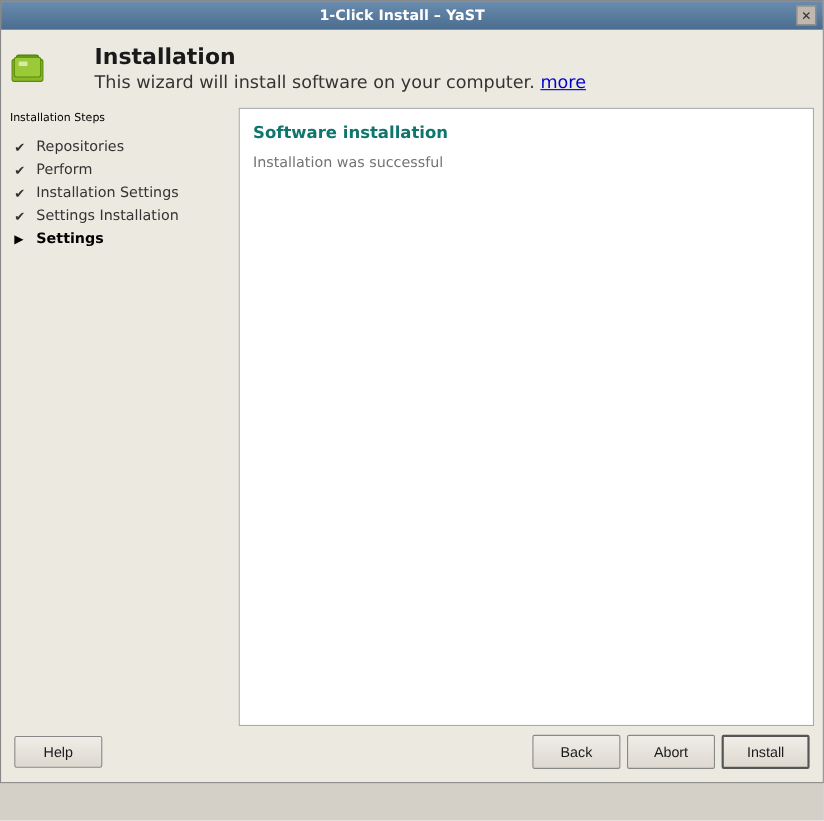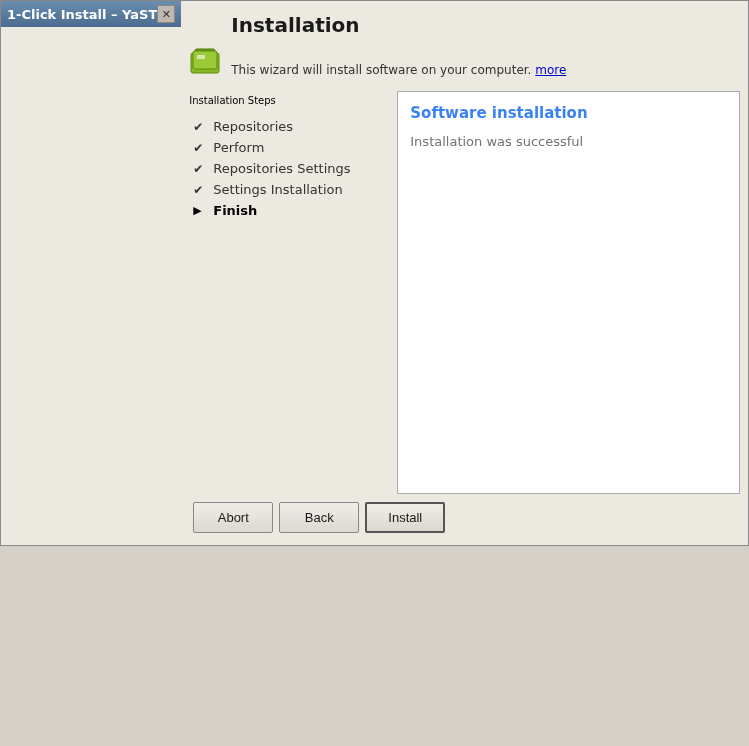--- a/index.html
+++ b/index.html
@@ -12,24 +12,25 @@
       width: 749px;
       height: 746px;
       background: #d4d0c8;
       font-family: 'DejaVu Sans', Arial, sans-serif;
       font-size: 13px;
       overflow: hidden;
     }
 
     .window {
       width: 749px;
-      height: 546px;
+      height: 712px;
       background: #ece9e0;
       border: 1px solid #888;
       display: flex;
+      flex-direction: column;
     }
 
     .title-bar {
       background: linear-gradient(to bottom, #6a8caf, #4a6c8f);
       height: 26px;
       display: flex;
       align-items: center;
       justify-content: space-between;
       padding: 0 6px;
       flex-shrink: 0;
@@ -58,23 +59,24 @@
 
     .content-area {
       flex: 1;
       display: flex;
       flex-direction: column;
       padding: 8px;
     }
 
     .header-section {
       display: flex;
-      align-items: flex-end;
+      align-items: center;
       margin-bottom: 10px;
       padding: 4px 0;
+      gap: 35px;
     }
 
     .app-icon {
       width: 32px;
       height: 32px;
       margin-right: 10px;
       flex-shrink: 0;
     }
 
     .header-text {
@@ -83,23 +85,22 @@
     }
 
     .header-title {
       font-size: 20px;
       font-weight: bold;
       color: #1a1a1a;
       margin-bottom: 2px;
     }
 
     .header-subtitle {
-      font-size: 12px;
-      color: #333;
-      margin-top: 24px;
+      font-size: 16px;
+      color: #333;
     }
 
     .header-subtitle a {
       color: #0000cc;
       text-decoration: underline;
     }
 
     .main-section {
       display: flex;
       flex: 1;
@@ -153,21 +154,21 @@
       background: white;
       border: 1px solid #aaa;
       padding: 12px;
       display: flex;
       flex-direction: column;
     }
 
     .installation-panel-title {
       font-size: 15px;
       font-weight: bold;
-      color: #3b82f6;
+      color: #0f766e;
       margin-bottom: 12px;
     }
 
     .installation-message {
       font-size: 13px;
       color: #737373;
     }
 
     .footer-section {
       display: flex;
@@ -241,39 +242,42 @@
         <div class="step-item">
           <span class="step-icon checkmark">✔</span>
           <span>Repositories</span>
         </div>
         <div class="step-item">
           <span class="step-icon checkmark">✔</span>
           <span>Perform</span>
         </div>
         <div class="step-item">
           <span class="step-icon checkmark">✔</span>
-          <span>Repositories Settings</span>
+          <span>Installation Settings</span>
         </div>
         <div class="step-item">
           <span class="step-icon checkmark">✔</span>
           <span>Settings Installation</span>
         </div>
         <div class="step-item active">
           <span class="step-icon arrow">▶</span>
-          <span>Finish</span>
+          <span>Settings</span>
         </div>
       </div>
 
       <div class="installation-panel">
         <div class="installation-panel-title">Software installation</div>
         <div class="installation-message">Installation was successful</div>
       </div>
     </div>
 
     <div class="footer-section">
+      <div class="footer-left">
+        <button>Help</button>
+      </div>
       <div class="footer-right">
+        <button>Back</button>
         <button>Abort</button>
-        <button>Back</button>
         <button class="primary">Install</button>
       </div>
     </div>
   </div>
 </div>
 
 </body></html>

